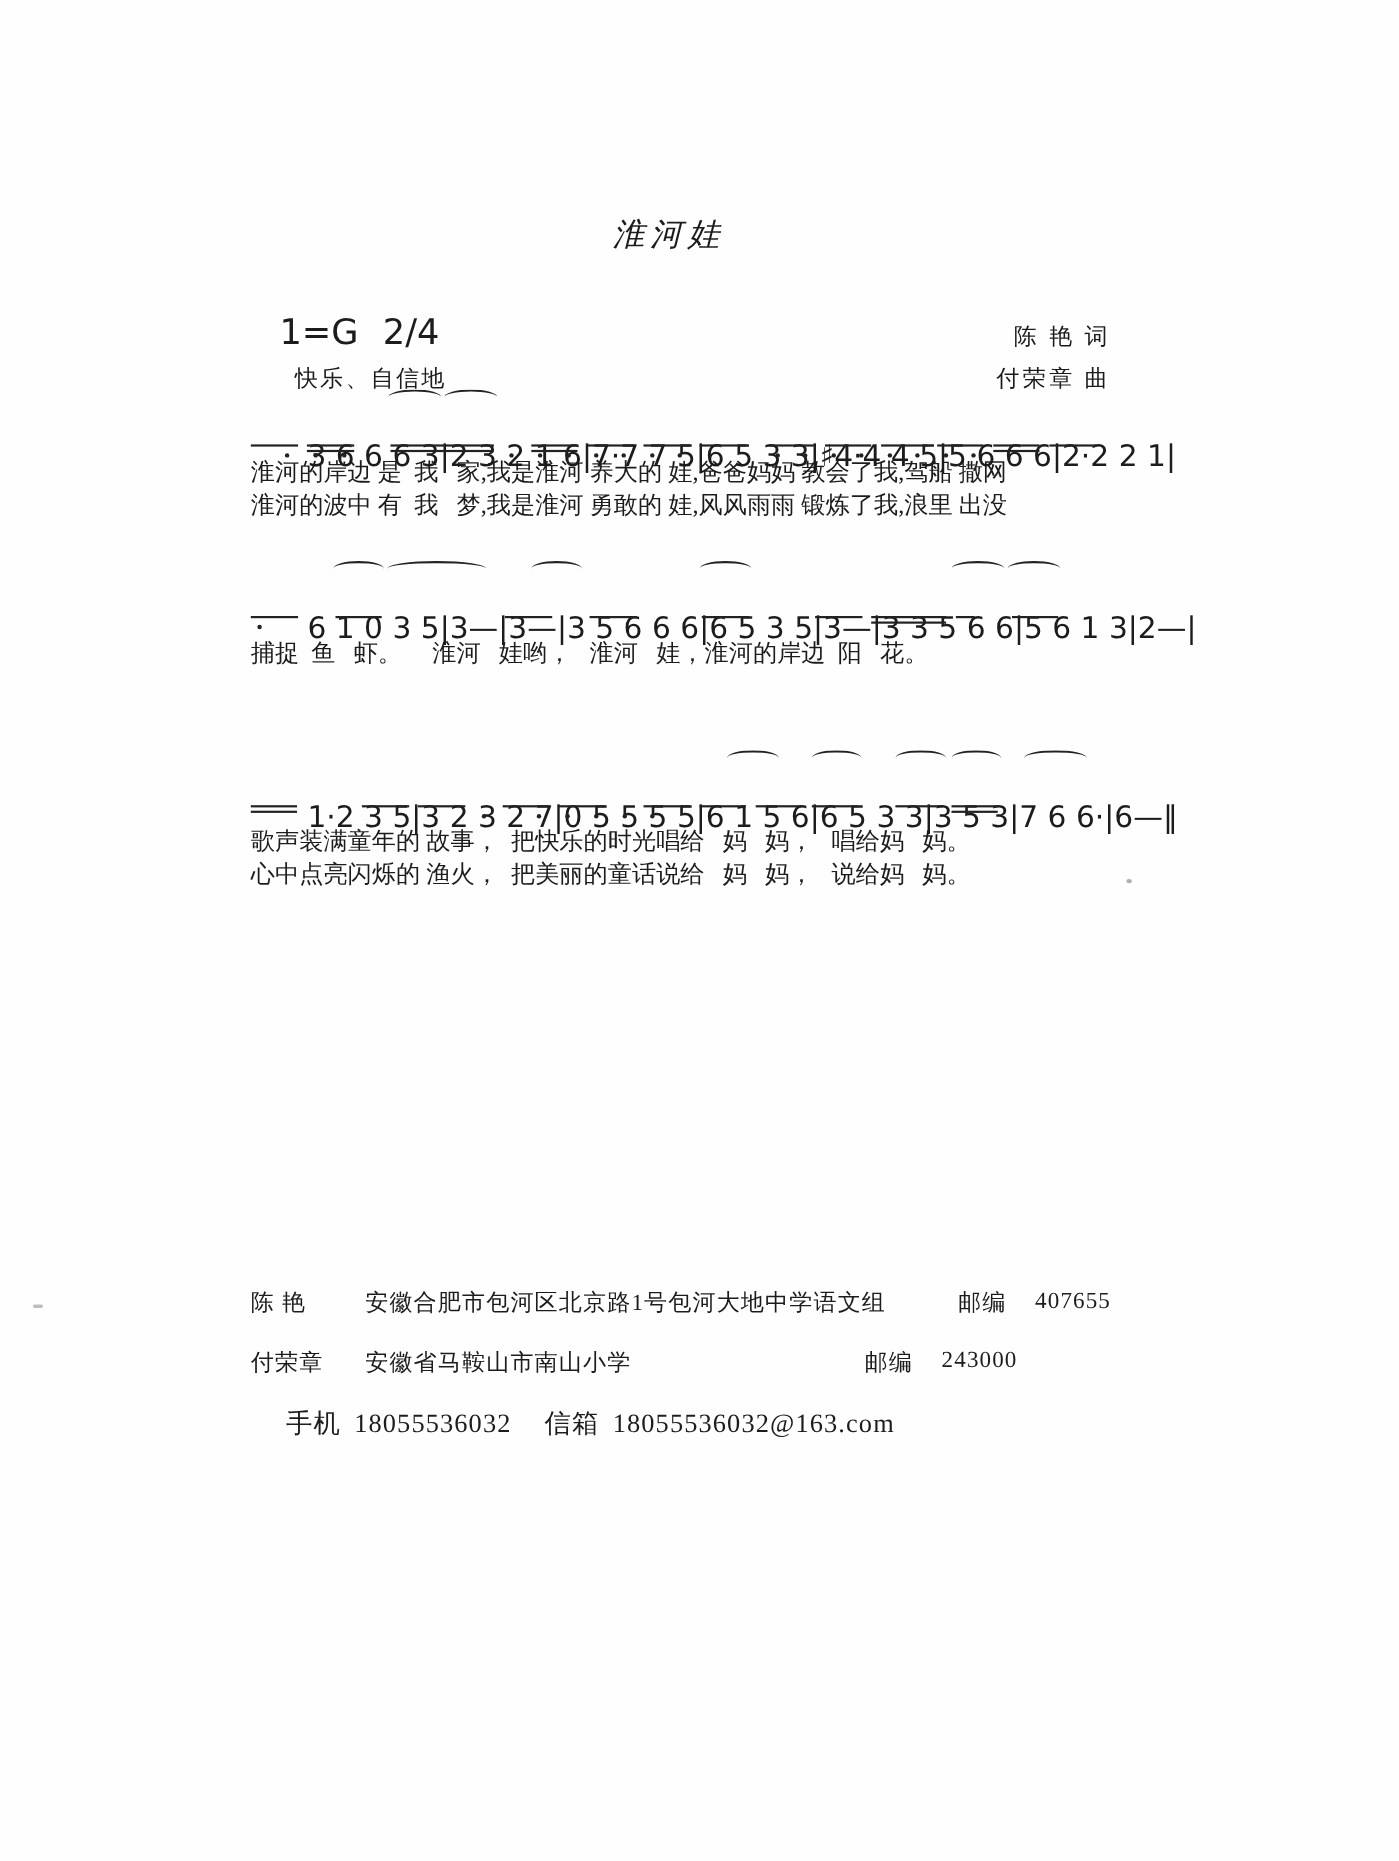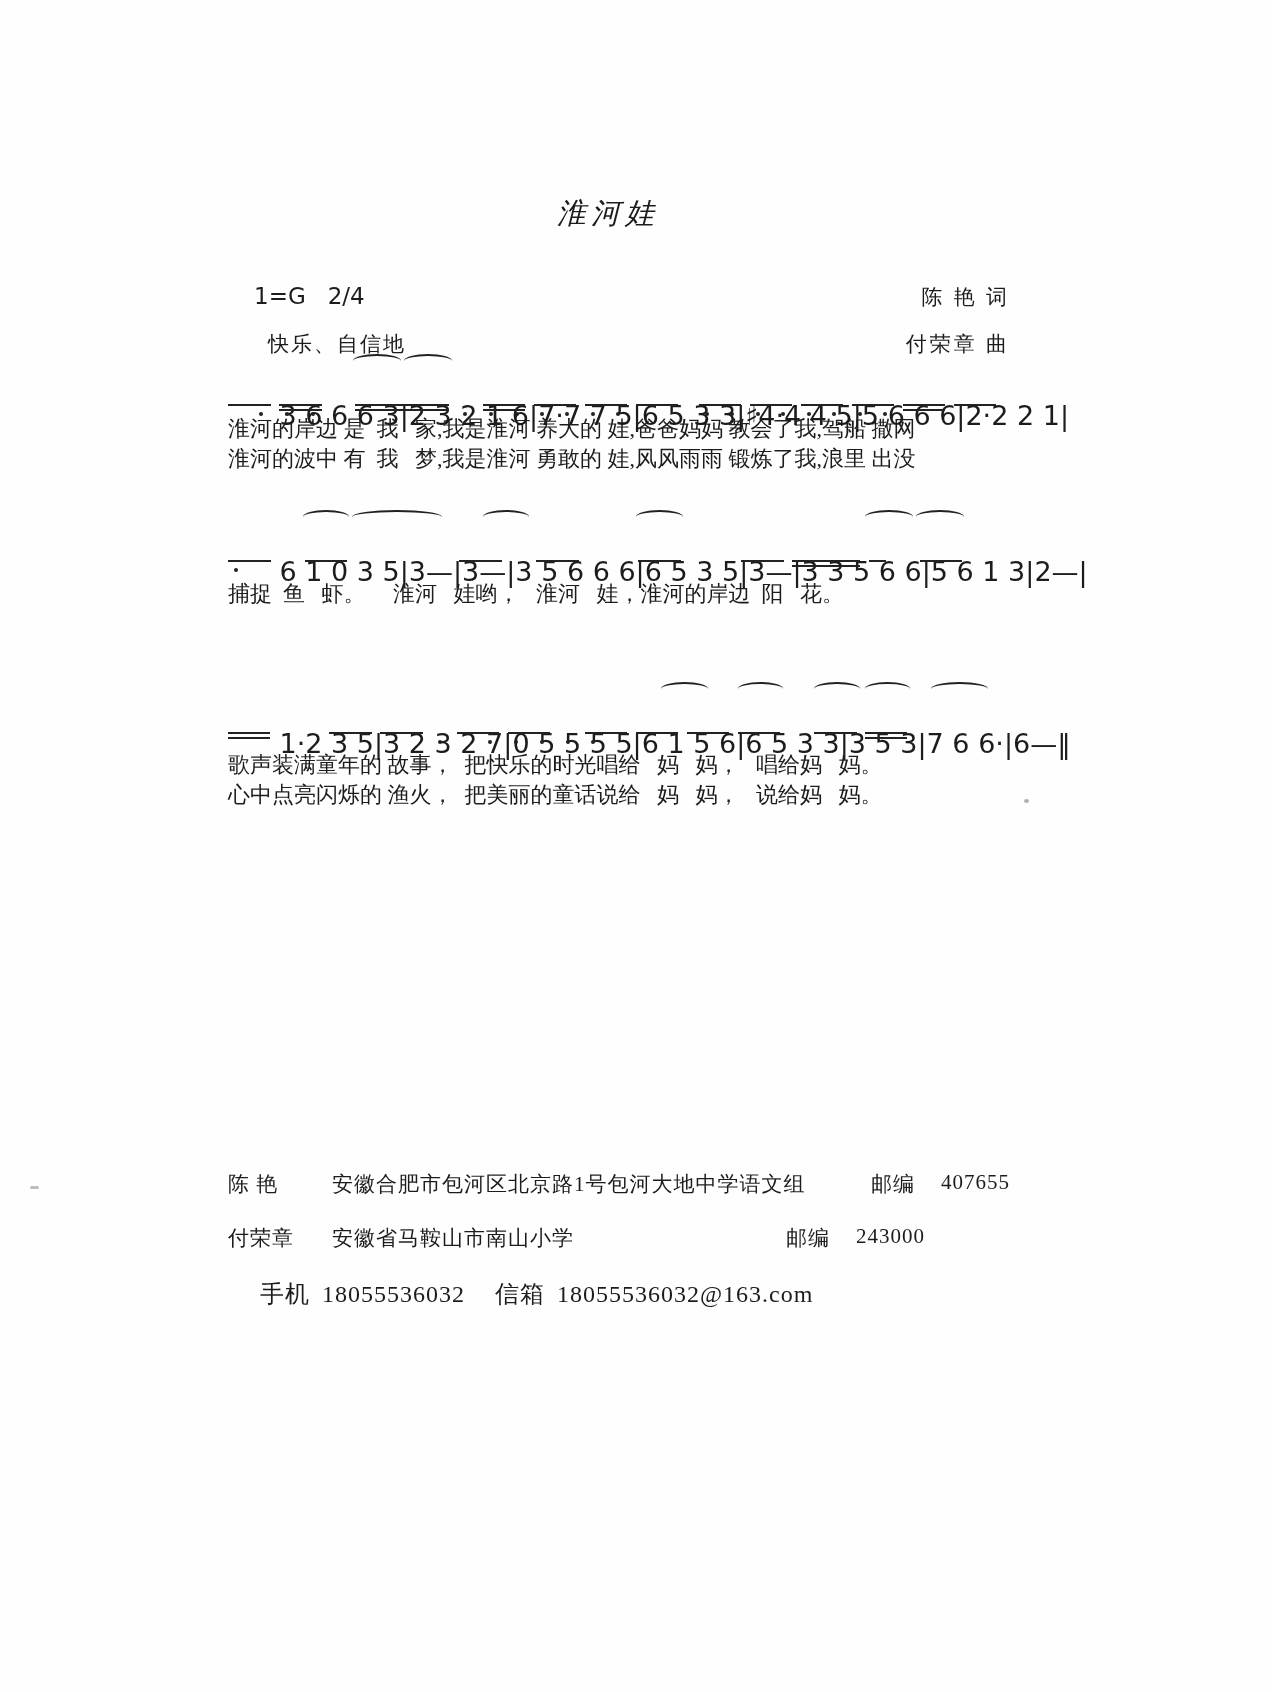--- a/index.html
+++ b/index.html
@@ -2,21 +2,21 @@
 <html><head>
 <meta charset="utf-8">
 <style>
   html,body{margin:0;padding:0;background:#e8e8e8;}
   .page{position:relative;width:1272px;height:1692px;background:#fefefe;margin:0 auto;
         font-family:"Liberation Serif","DejaVu Serif",serif;color:#1c1c1c;overflow:hidden;}
   .content{position:absolute;left:228px;top:0;width:782px;height:1692px;}
   .title{position:absolute;top:194px;left:0;width:760px;text-align:center;
          font-size:29px;letter-spacing:5px;font-weight:400;font-style:italic;}
   .meta-row{position:absolute;left:0;width:782px;display:flex;justify-content:space-between;align-items:baseline;}
-  .meta-key{font-family:"DejaVu Sans","Liberation Sans",sans-serif;font-size:23px;padding-left:26px;display:flex;gap:22px;}
+  .meta-key{font-family:"DejaVu Sans","Liberation Sans",sans-serif;font-size:32px;padding-left:26px;display:flex;gap:22px;}
   .credit{font-size:21px;letter-spacing:3px;}
   .tempo{font-size:21px;letter-spacing:2px;padding-left:40px;}
   .notation-row{position:absolute;left:0;width:800px;height:34px;
       font-family:"DejaVu Sans","Liberation Sans",sans-serif;font-size:27px;line-height:32px;
       white-space:pre;letter-spacing:0;}
   .lyric-row{position:absolute;left:0;width:800px;font-size:22px;line-height:26px;
       white-space:pre;letter-spacing:0;}
   .slur{position:absolute;top:-14px;height:12px;border-top:2.5px solid #222;
         border-radius:100% 100% 0 0 / 100% 100% 0 0;}
   .beam{position:absolute;bottom:-4px;height:2.5px;background:#222;}

